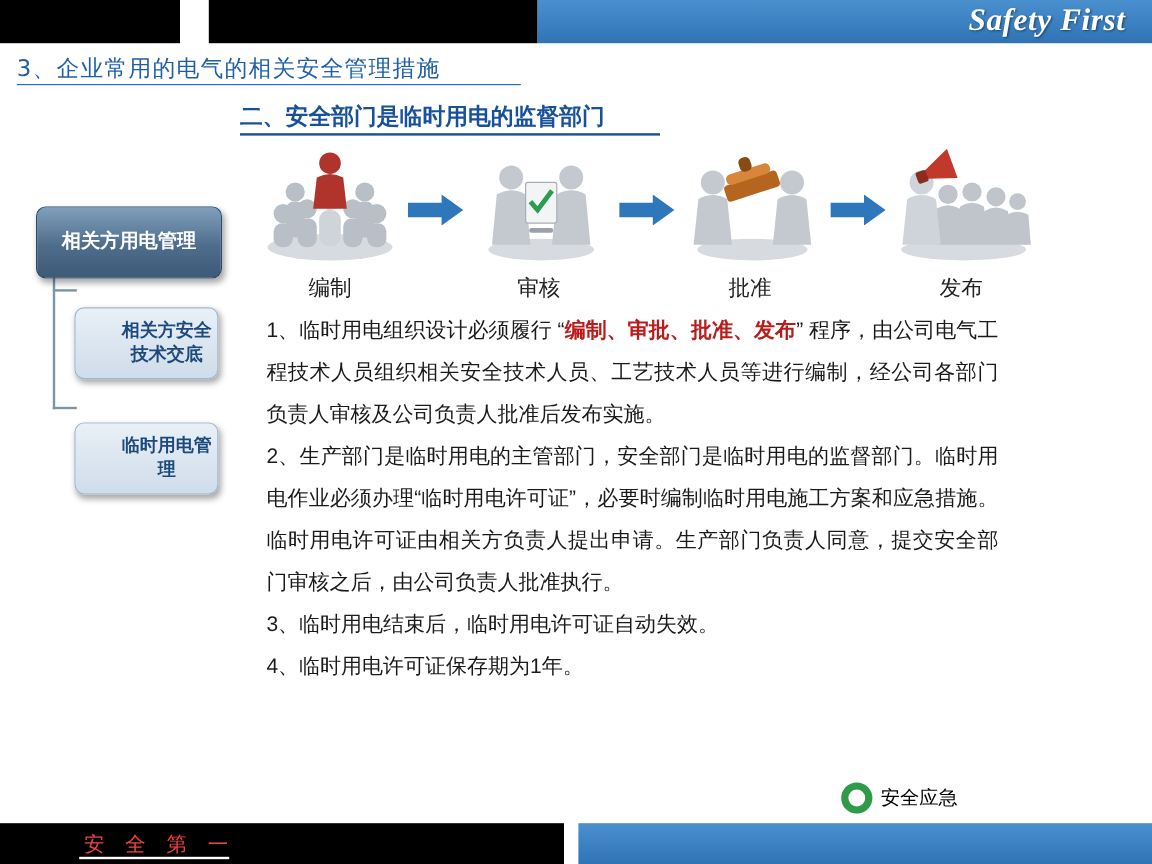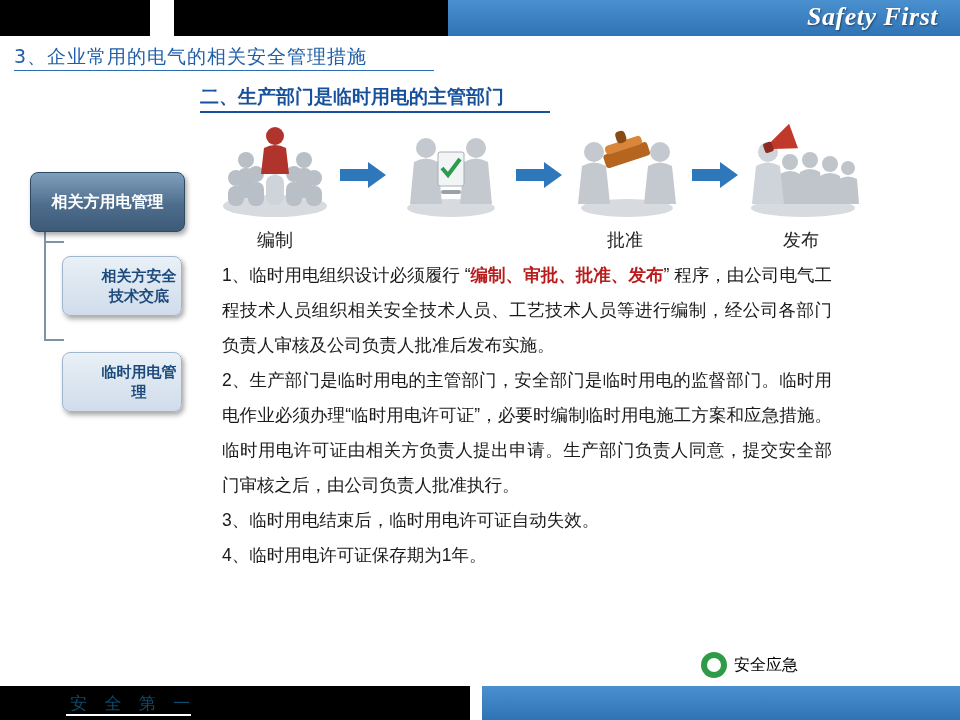--- a/index.html
+++ b/index.html
@@ -143,21 +143,21 @@
   
   .bottombar {
     position: absolute; left: 0; bottom: 0; width: 960px; height: 34px;
     background: #ffffff;
   }
   .bb-a { position: absolute; left: 0; bottom: 0; width: 470px; height: 34px; background: #000; }
   .bb-b { position: absolute; left: 482px; bottom: 0; width: 478px; height: 34px;
           background: linear-gradient(180deg,#4a90cf 0%, #2f73b4 100%); }
   .bb-text {
     position: absolute; left: 70px; bottom: 5px;
-    color: #0c4a6e; font-size: 17px; letter-spacing: 6px;
+    color: #ef4444; font-size: 17px; letter-spacing: 6px;
     font-family: "DejaVu Sans", sans-serif;
   }
   .bb-strike {
     position: absolute; left: 66px; bottom: 4px; width: 125px; height: 2px;
     background: #ffffff;
   }
 
   
   .watermark {
     position: absolute; right: 14px; bottom: 42px;
@@ -189,21 +189,21 @@
     <div class="seg-c"></div>
     <div class="safety-first">Safety First</div>
   </div>
 
   <div class="chapter">
     <span>3、企业常用的电气的相关安全管理措施</span>
     <span class="ul"></span>
   </div>
 
   <div class="section-title">
-    <span>二、生产部门是临时用电的主管部门</span>
+    <span>二、安全部门是临时用电的监督部门</span>
     <span class="ul2"></span>
   </div>
 
   <div class="tree">
     <div class="connector-v"></div>
     <div class="connector-h1"></div>
     <div class="connector-h2"></div>
 
     <div class="node node-main">
       <span>相关方用电管理</span>
@@ -320,20 +320,21 @@
         <g transform="rotate(-20 34 24)">
           <path d="M28 18 l24 -11 v26 l-24 -8 z" fill="#c0392b"></path>
           <rect x="20" y="17" width="9" height="10" rx="2" fill="#8c2b20"></rect>
         </g>
       </svg>
     </div>
   </div>
 
   <div class="plabels">
     <div class="plabel" style="left:-6px;">编制</div>
+    <div class="plabel" style="left:168px;">审核</div>
     <div class="plabel" style="left:344px;">批准</div>
     <div class="plabel" style="left:520px;">发布</div>
   </div>
 
   <div class="body">
 
     <p class="para p1"><span>1、临时用电组织设计必须履行 “</span><span class="hl">编制、审批、批准、发布</span><span>” 程序，由公司电气工程技术人员组织相关安全技术人员、工艺技术人员等进行编制，经公司各部门负责人审核及公司负责人批准后发布实施。</span></p>
 
     <p class="para p2">2、生产部门是临时用电的主管部门，安全部门是临时用电的监督部门。临时用电作业必须办理“临时用电许可证”，必要时编制临时用电施工方案和应急措施。临时用电许可证由相关方负责人提出申请。生产部门负责人同意，提交安全部门审核之后，由公司负责人批准执行。</p>
 

